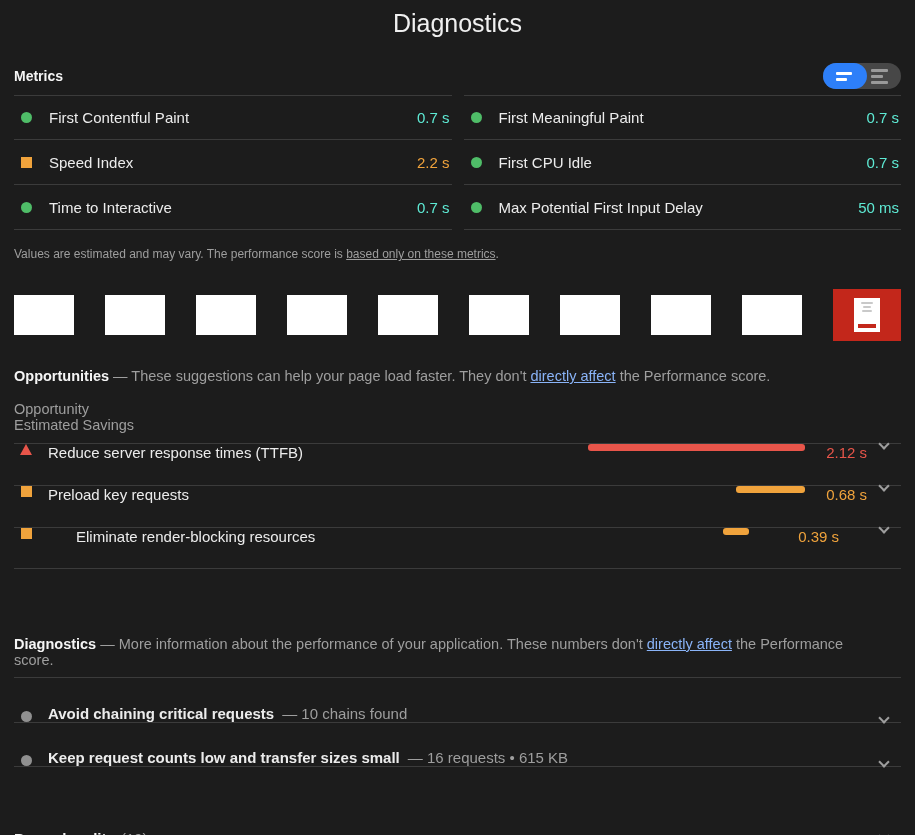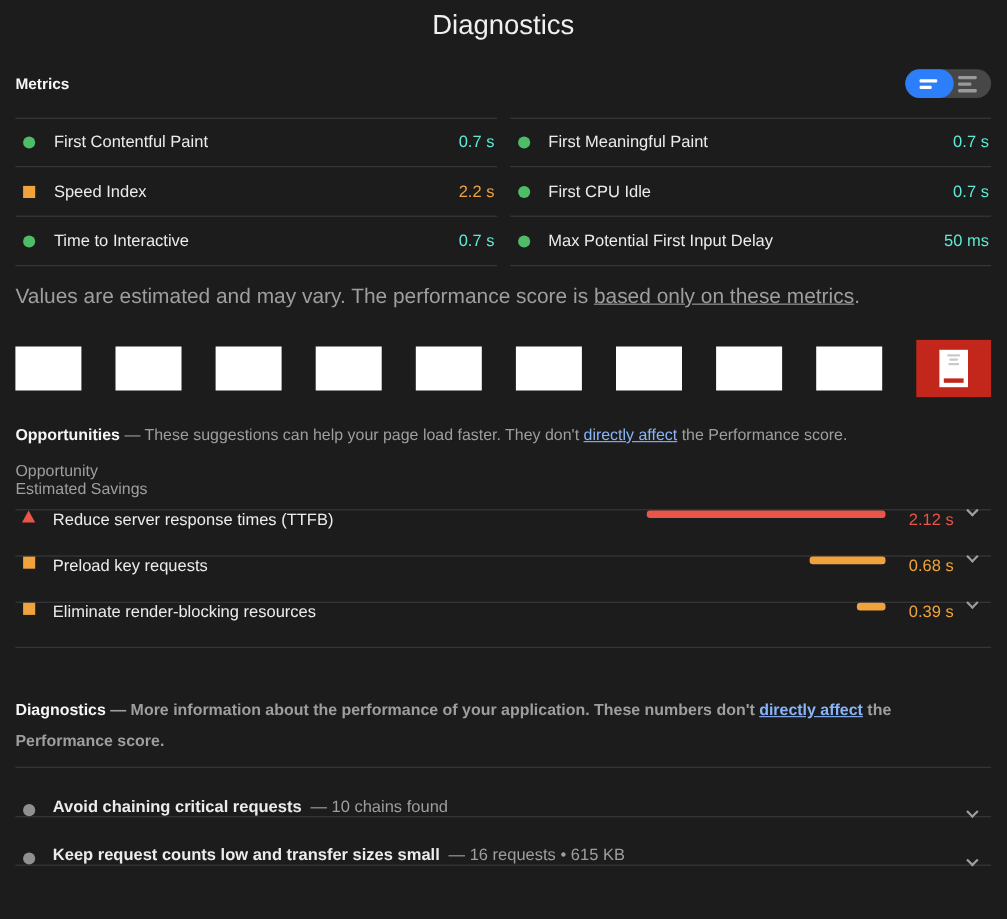--- a/index.html
+++ b/index.html
@@ -37,39 +37,39 @@
     padding-left:13px; cursor:pointer;
   }
   .toggle-seg.active { left:0; background:#2d7ff9; border-radius:13px; z-index:2; }
   .toggle-seg.inactive { right:0; width:40px; padding-left:10px; }
   .tline { height:3px; border-radius:1px; background:#ffffff; }
   .toggle-seg.inactive .tline { background:#9a9a9a; }
 
   
   .metrics-grid {
     display:grid; grid-template-columns:1fr 1fr; column-gap:12px;
-    margin-top:18px;
+    margin-top:6px;
   }
   .metric-row {
     display:flex; align-items:center; height:45px;
     border-bottom:1px solid #3b3b3b;
   }
   .metric-row.first { border-top:1px solid #3b3b3b; }
   .dot { width:11px; height:11px; border-radius:50%; flex:none; margin-left:7px; }
   .dot.pass { background:#4fbd68; }
   .sq { width:11px; height:11px; flex:none; margin-left:7px; }
   .sq.average { background:#f0a33c; }
   .metric-label { margin-left:17px; color:#ececec; }
   .metric-value { margin-left:auto; margin-right:2px; }
   .val-pass { color:#5eead4; }
   .val-average { color:#f0a33c; }
   .val-fail { color:#e8554a; }
 
   
-  .disclaimer { margin-top:17px; color:#9e9e9e; font-size:19px; }
+  .disclaimer { margin-top:17px; color:#9e9e9e; font-size:12px; }
   .disclaimer a { color:#9e9e9e; text-decoration:underline; cursor:pointer; }
 
   
   .filmstrip {
     margin-top:27px; height:54px;
     display:flex; justify-content:space-between; align-items:center;
   }
   .thumb { width:60px; height:40px; background:#ffffff; }
   .thumb-final {
     width:68px; height:52px; background:#c3271b;
@@ -93,41 +93,41 @@
     display:flex; justify-content:space-between;
     margin-top:17px; padding-bottom:10px;
     color:#9e9e9e; font-size:14.5px;flex-direction:column;
   }
 
   
   .audit-row {
     display:flex; height:42px;
     border-top:1px solid #3b3b3b; cursor:pointer;
   }
-  .audit-row.last { border-bottom:1px solid #3b3b3b; }
+  .audit-row.last { border-bottom:1px solid #3b3b3b;gap:28px; }
   .tri {
     width:0; height:0; flex:none; margin-left:6px;
     border-left:6.5px solid transparent; border-right:6.5px solid transparent;
     border-bottom:11px solid #e8554a;
   }
   .audit-label { margin-left:16px; color:#ececec; }
   .spacer { flex:1; }
   .bar { height:7px; border-radius:3px; margin-right:10px; }
   .bar.fail { background:#e8554a; }
   .bar.average { background:#f0a33c; }
   .savings { width:52px; text-align:right; }
   .chev-box { width:34px; display:flex; justify-content:center; }
   .chev {
     width:8px; height:8px; margin-top:-4px;
     border-right:2px solid #9e9e9e; border-bottom:2px solid #9e9e9e;
     transform:rotate(45deg);
   }
 
   
-  .diagnostics-heading { margin-top:43px; max-width:850px; line-height:28px;font-weight:bold; }
+  .diagnostics-heading { margin-top:67px; max-width:850px; line-height:16px; }
   .diag-rows { margin-top:9px; }
   .diag-row {
     display:flex; align-items:flex-end; height:45px;
     border-top:1px solid #3b3b3b; cursor:pointer;
   }
   .diag-row.last { border-bottom:1px solid #3b3b3b; }
   .dot.info { background:#909090; margin-left:7px; }
   .diag-label { margin-left:16px; font-weight:bold; color:#ececec; }
   .diag-detail { margin-left:8px; color:#9e9e9e; }
 

